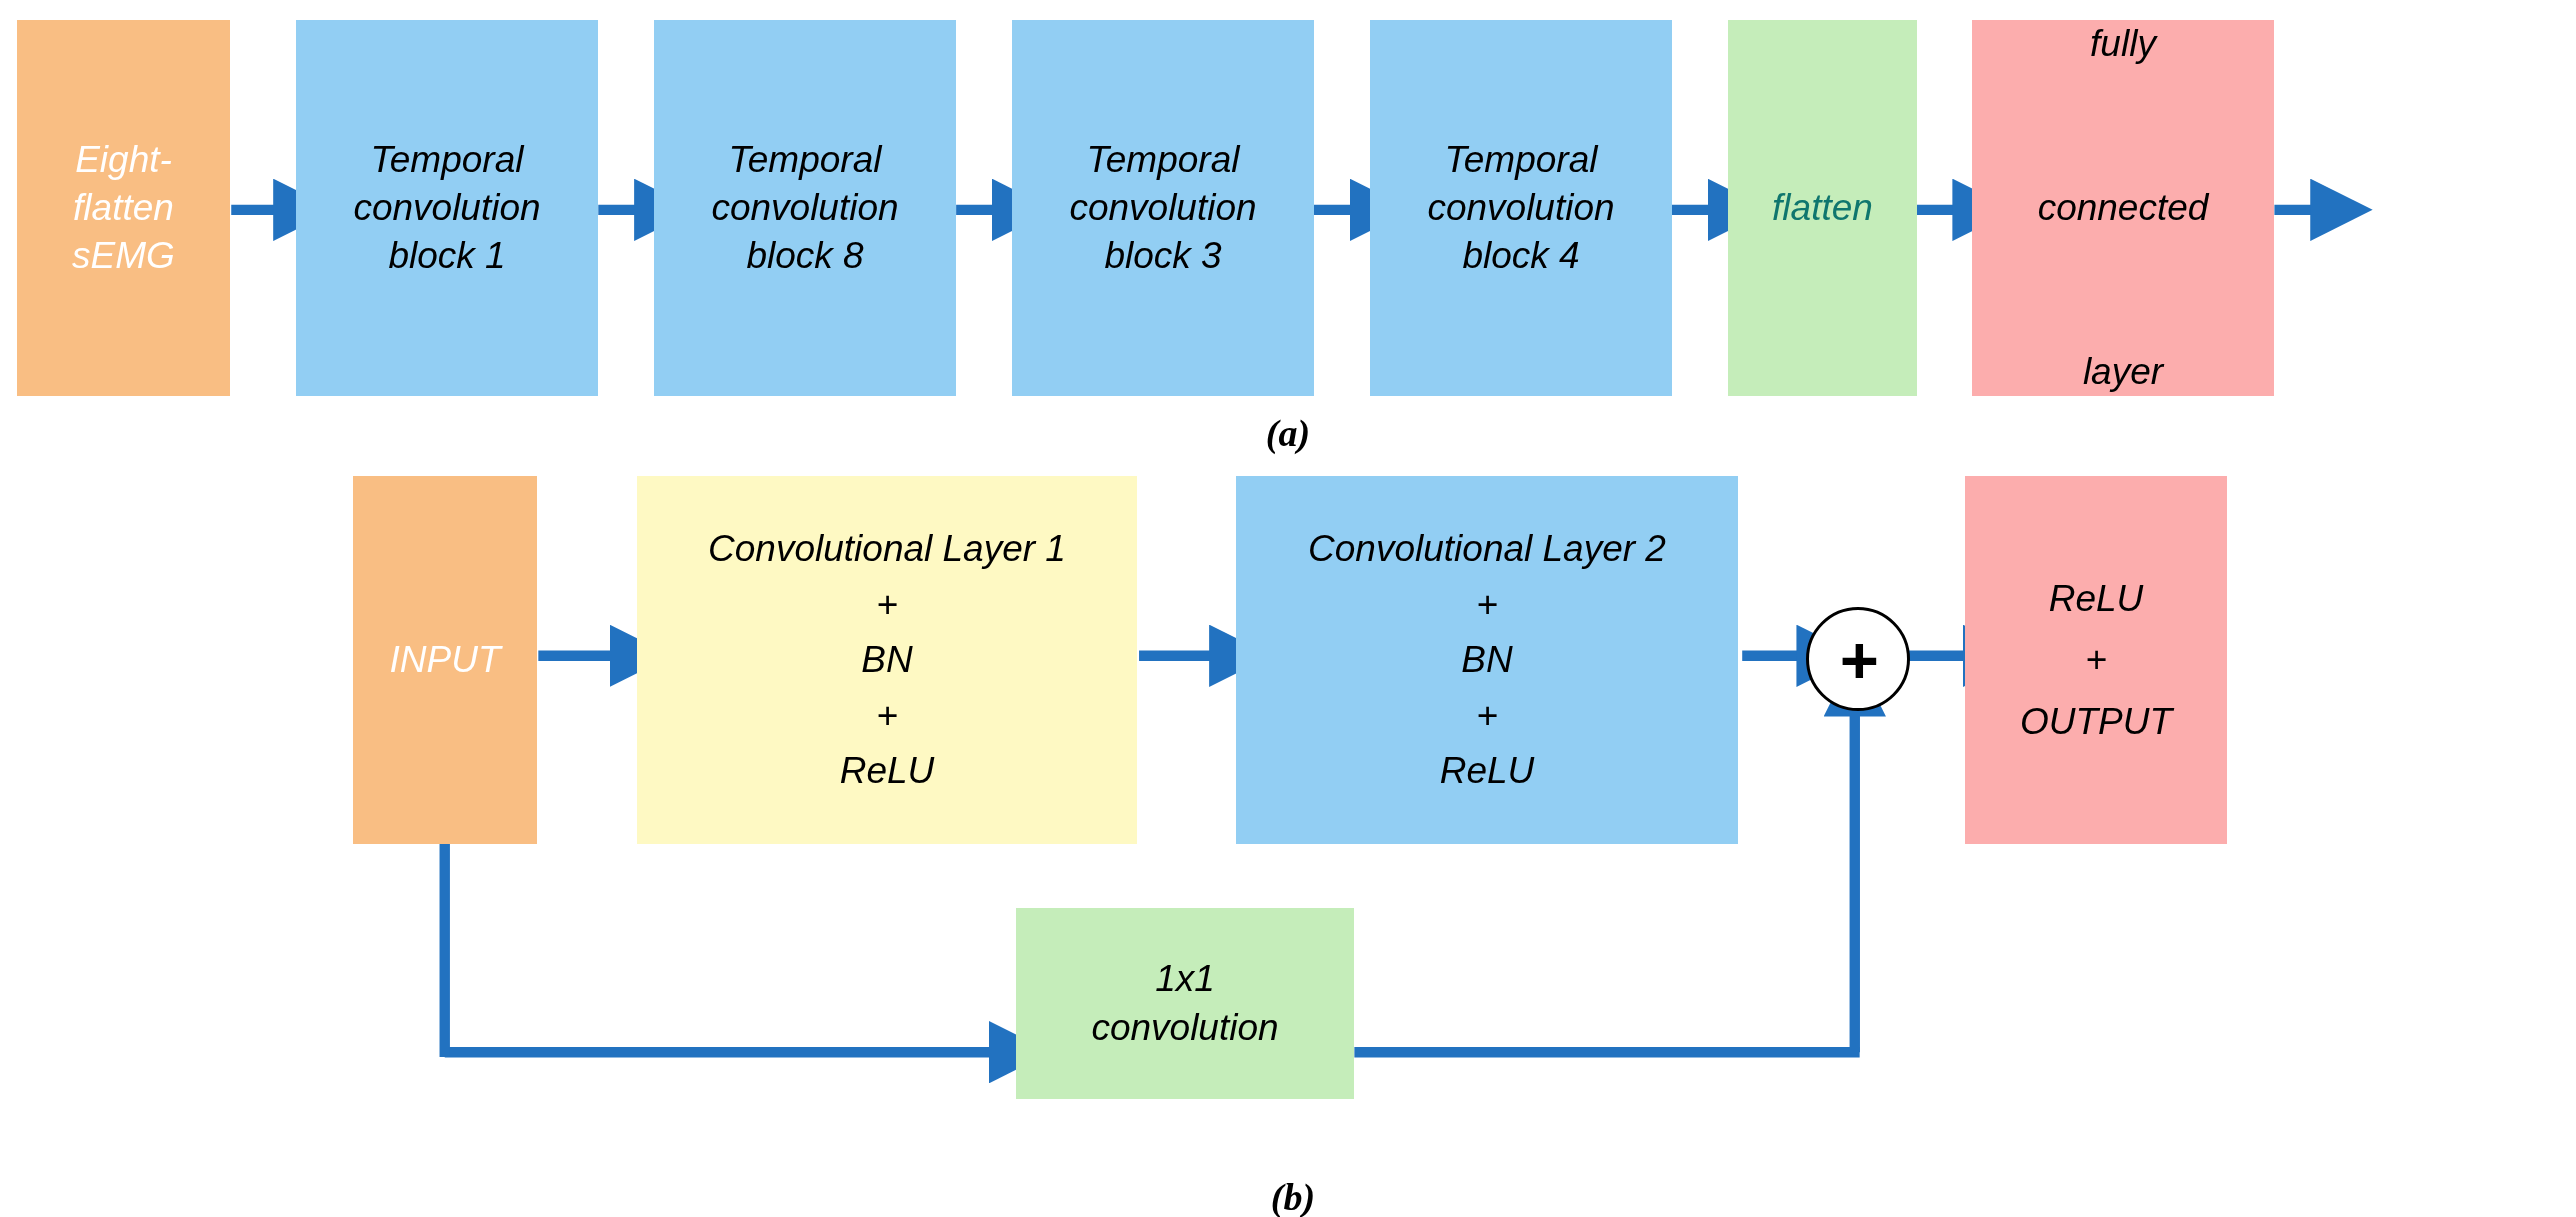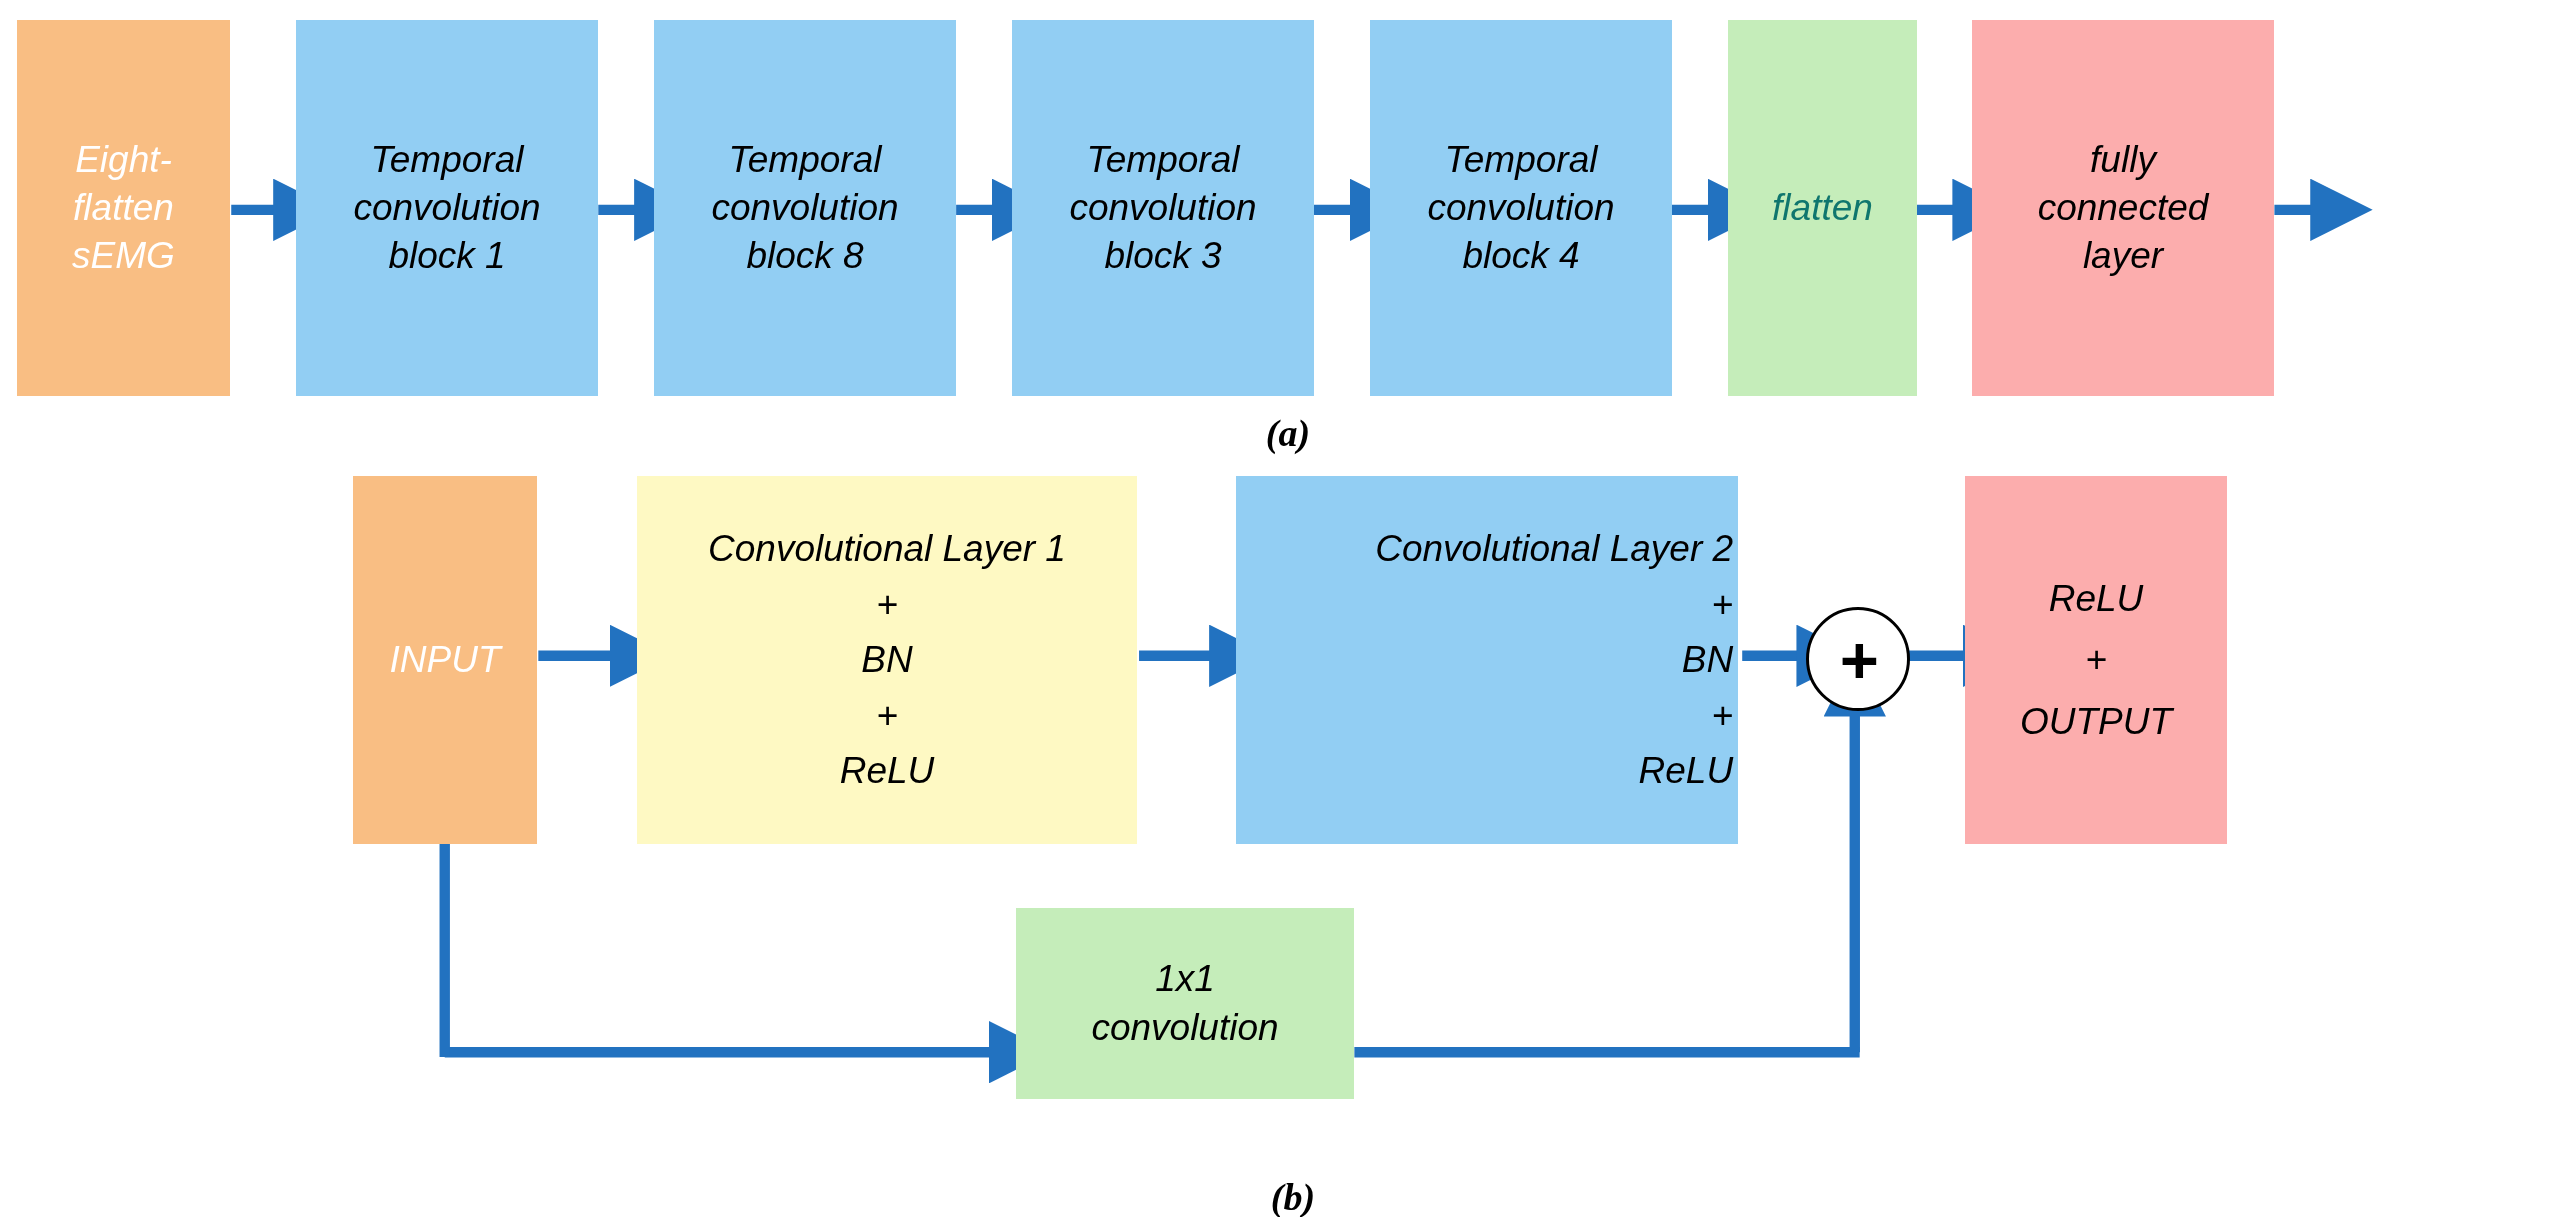--- a/index.html
+++ b/index.html
@@ -87,42 +87,42 @@
   <div class="node" style="left:1370px;top:20px;width:302px;height:376px;background:#92CEF3;color:#000;">
     <span class="ln">Temporal</span>
     <span class="ln">convolution</span>
     <span class="ln">block 4</span>
   </div>
 
   <div class="node" style="left:1728px;top:20px;width:189px;height:376px;background:#C5EDBA;color:#0f766e;">
     <span class="ln">flatten</span>
   </div>
 
-  <div class="node" style="left:1972px;top:20px;width:302px;height:376px;background:#FCADAD;color:#000;">
+  <div class="node" style="left:1972px;top:20px;width:302px;height:376px;background:#FCADAD;color:#000;justify-content:space-between;">
     <span class="ln">fully</span>
     <span class="ln">connected</span>
     <span class="ln">layer</span>
   </div>
 
 
   <div class="cap" style="left:1227px;top:411px;width:122px;">(a)</div>
 
   <div class="node" style="left:353px;top:476px;width:184px;height:368px;background:#F9BE83;color:#FFFFFF;">
     <span class="ln">INPUT</span>
   </div>
 
   <div class="node" style="left:637px;top:476px;width:500px;height:368px;background:#fef9c3;color:#000;line-height:1.50;">
     <span class="ln">Convolutional Layer 1</span>
     <span class="ln">+</span>
     <span class="ln">BN</span>
     <span class="ln">+</span>
     <span class="ln">ReLU</span>
   </div>
 
-  <div class="node" style="left:1236px;top:476px;width:502px;height:368px;background:#92CEF3;color:#000;line-height:1.50;align-items:flex-end;">
+  <div class="node" style="left:1236px;top:476px;width:502px;height:368px;background:#92CEF3;color:#000;line-height:1.50;">
     <span class="ln">Convolutional Layer 2</span>
     <span class="ln">+</span>
     <span class="ln">BN</span>
     <span class="ln">+</span>
     <span class="ln">ReLU</span>
   </div>
 
   <div class="plusnode" style="left:1806px;top:607px;width:98px;height:98px;">
     <span>+</span>
   </div>

